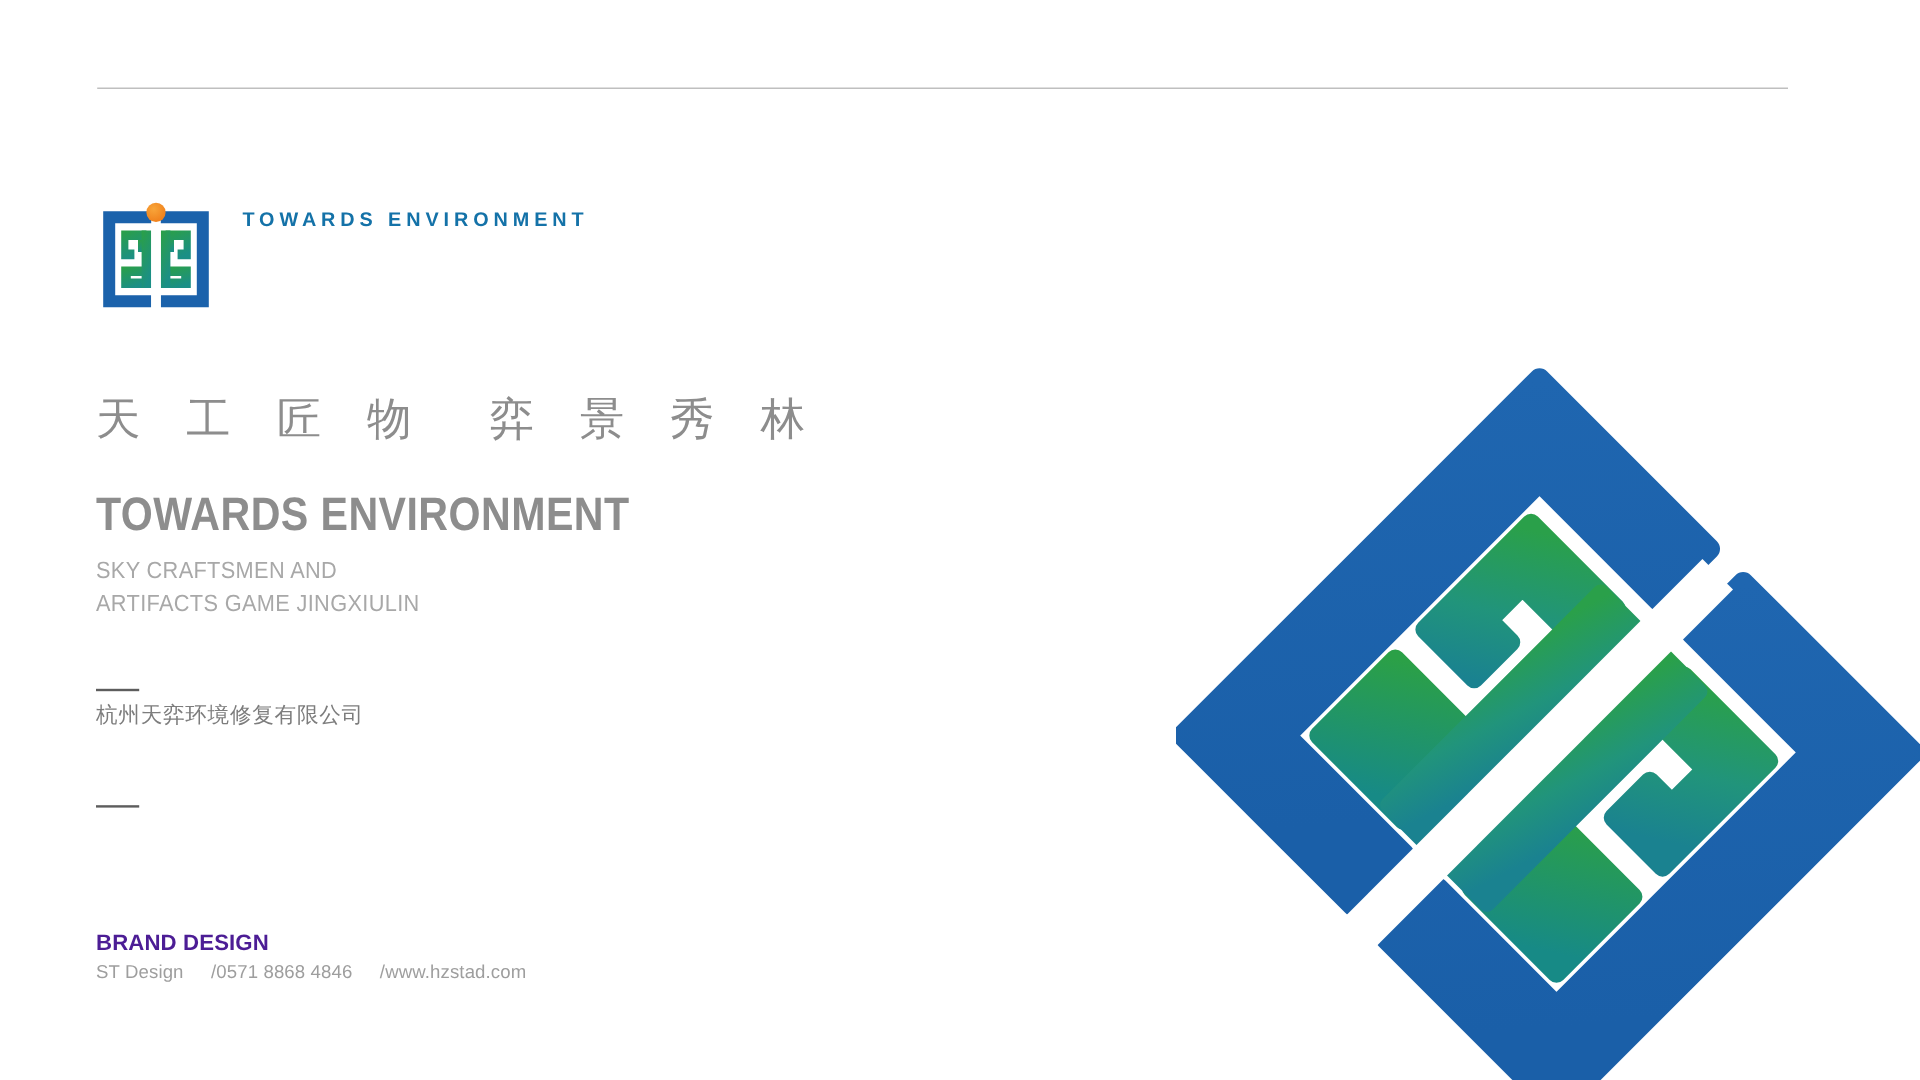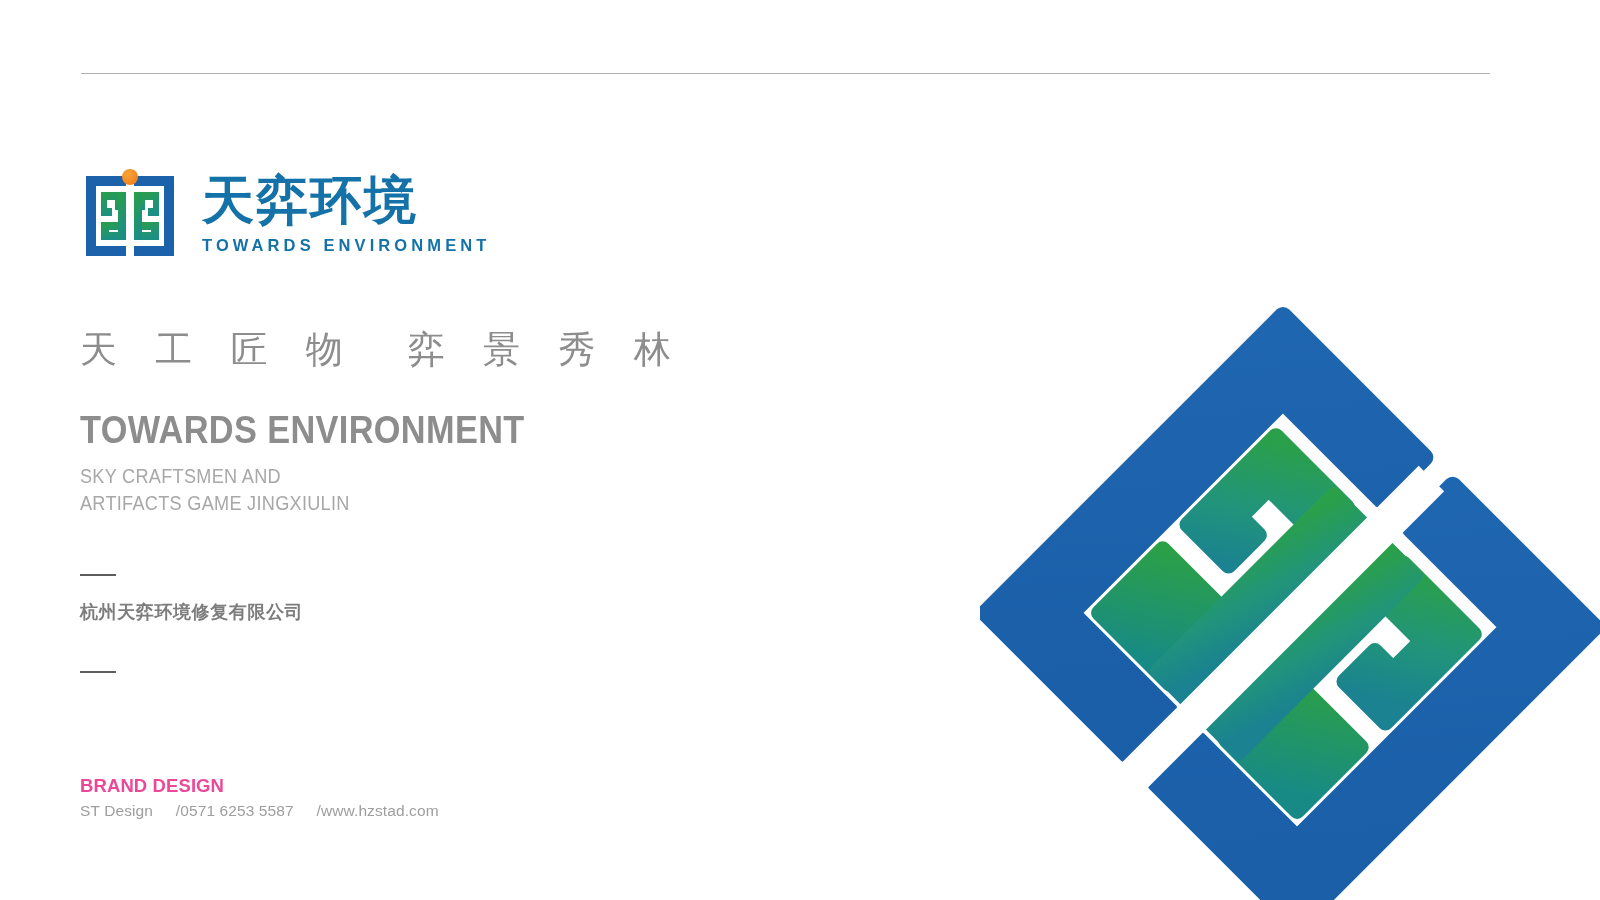--- a/index.html
+++ b/index.html
@@ -107,37 +107,37 @@
     width: 36px;
     height: 2px;
     background: #5d5d5d;
   }
   .dash-1 { top: 574px; }
   .dash-2 { top: 671px; }
 
   .company-cn {
     position: absolute;
     left: 80px;
-    top: 600px;
+    top: 584px;
     font-size: 18px;
-    font-weight: 700;
+    font-weight: 400;
     color: #7d7d7d;
     letter-spacing: 0.6px;
     white-space: nowrap;
     font-family: "Liberation Sans", sans-serif;
   }
 
   
   .footer-title {
     position: absolute;
     left: 80px;
     top: 775px;
     font-size: 18.5px;
     font-weight: 700;
-    color: #ec4899;
+    color: #4c1d95;
     letter-spacing: 0.1px;
     white-space: nowrap;
     font-family: "Liberation Sans", sans-serif;
   }
   .footer-meta {
     position: absolute;
     left: 80px;
     top: 802px;
     font-size: 15.5px;
     font-weight: 400;
@@ -201,25 +201,20 @@
     <path d="M58 54 H79 V72 H58 V64 H71 V62 H58 Z" fill="url(#gmark)"></path>
 
     <path d="M54 24 H62 V72 H54 Z" fill="url(#gmark)"></path>
 
     <rect x="46" y="20" width="8" height="72" fill="#ffffff"></rect>
 
     <circle cx="50" cy="9" r="8" fill="url(#gdot)"></circle>
   </svg>
 
   <div class="logo-text-block">
-    <span class="logo-cn">
-      <svg width="268" height="62" viewBox="0 0 268 62" xmlns="http://www.w3.org/2000/svg" aria-hidden="true">
-        <text x="0" y="48" font-family="&quot;DejaVu Sans&quot;, sans-serif" font-size="52" font-weight="700" fill="#1472a8" letter-spacing="2">天弈环境</text>
-      </svg>
-    </span>
     <span class="logo-en">TOWARDS ENVIRONMENT</span>
   </div>
 </div>
 
 <div class="slogan-cn">天 工 匠 物　弈 景 秀 林</div>
 
 <div class="slogan-en">TOWARDS ENVIRONMENT</div>
 
 <div class="slogan-sub">
   <span>SKY CRAFTSMEN AND</span>
@@ -230,21 +225,21 @@
 
 <div class="company-cn">杭州天弈环境修复有限公司</div>
 
 <div class="dash dash-2"></div>
 
 <div class="footer-title">BRAND DESIGN</div>
 
 <div class="footer-meta">
   <span>ST Design</span>
   <span class="sep"></span>
-  <span>/0571 6253 5587</span>
+  <span>/0571 8868 4846</span>
   <span class="sep"></span>
   <span>/www.hzstad.com</span>
 </div>
 
 <div class="corner-deco">
   <svg width="620" height="620" viewBox="0 0 620 620" xmlns="http://www.w3.org/2000/svg" aria-hidden="true">
     <defs>
       <linearGradient id="gdeco-blue" x1="0" y1="0" x2="0.55" y2="1">
         <stop offset="0%" stop-color="#1f66b0"></stop>
         <stop offset="100%" stop-color="#1a5fa8"></stop>

